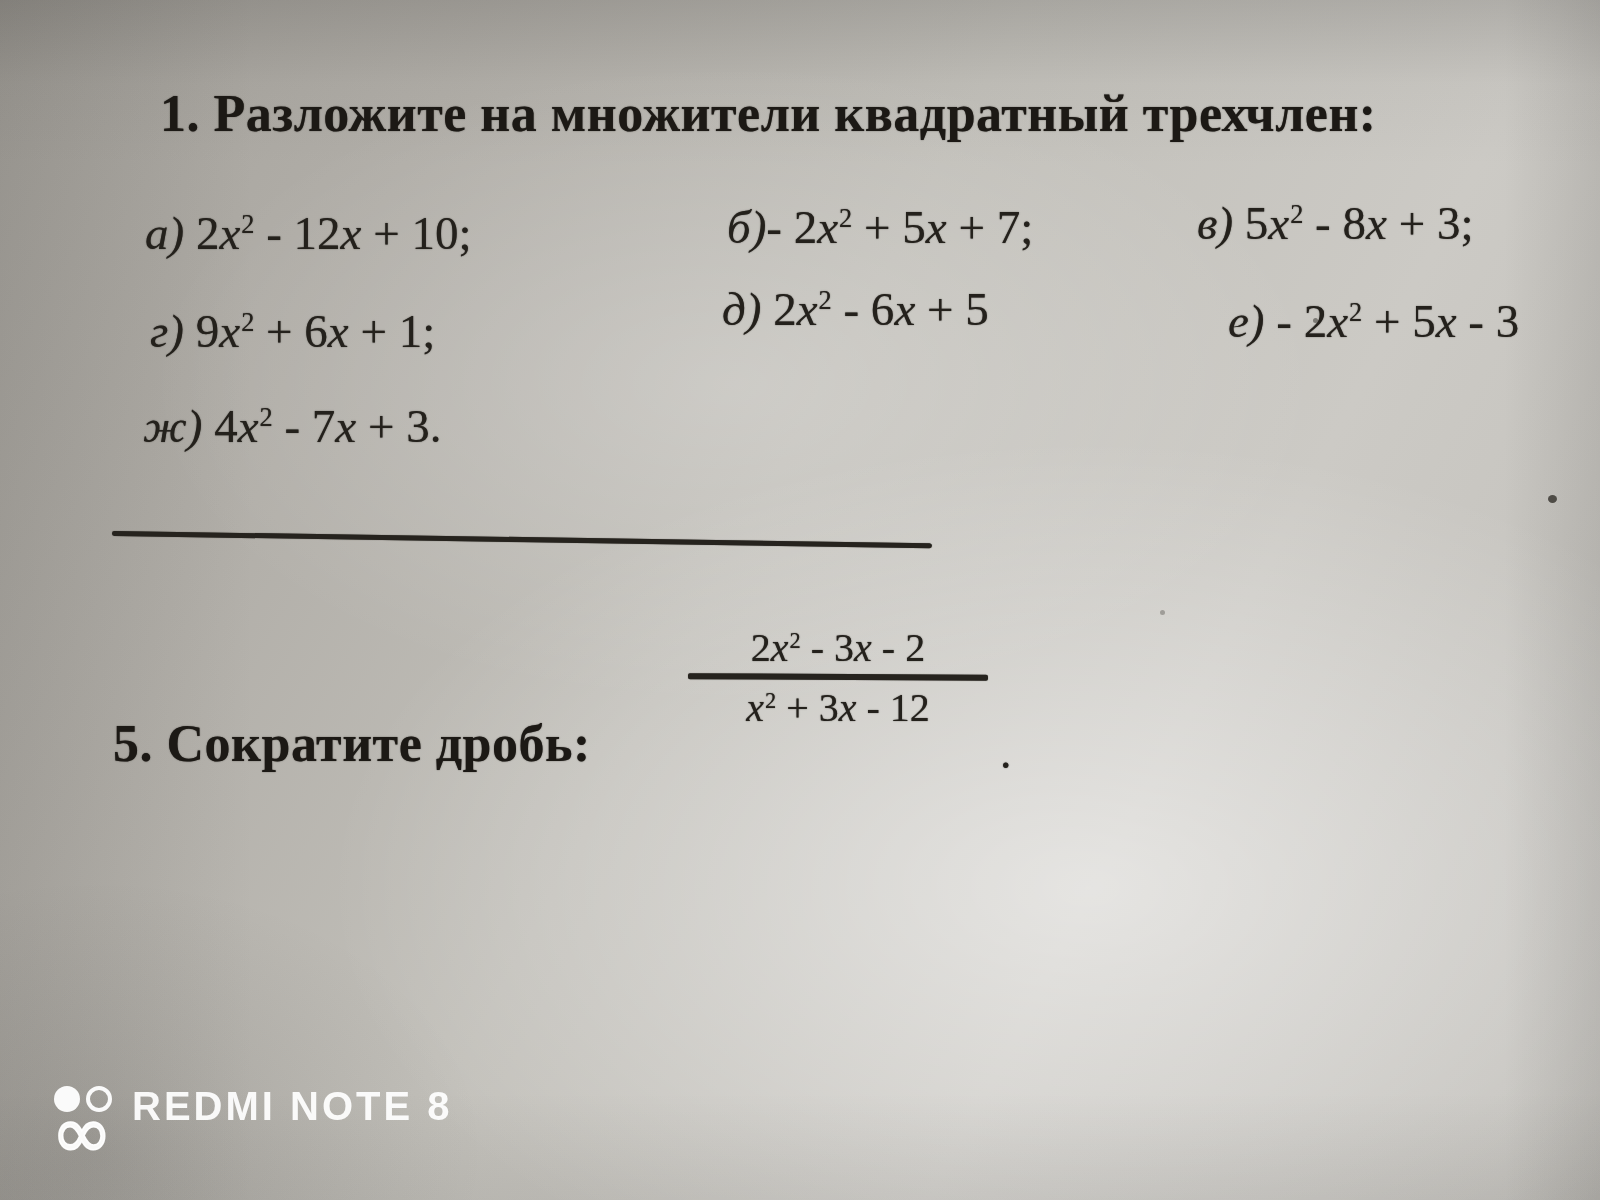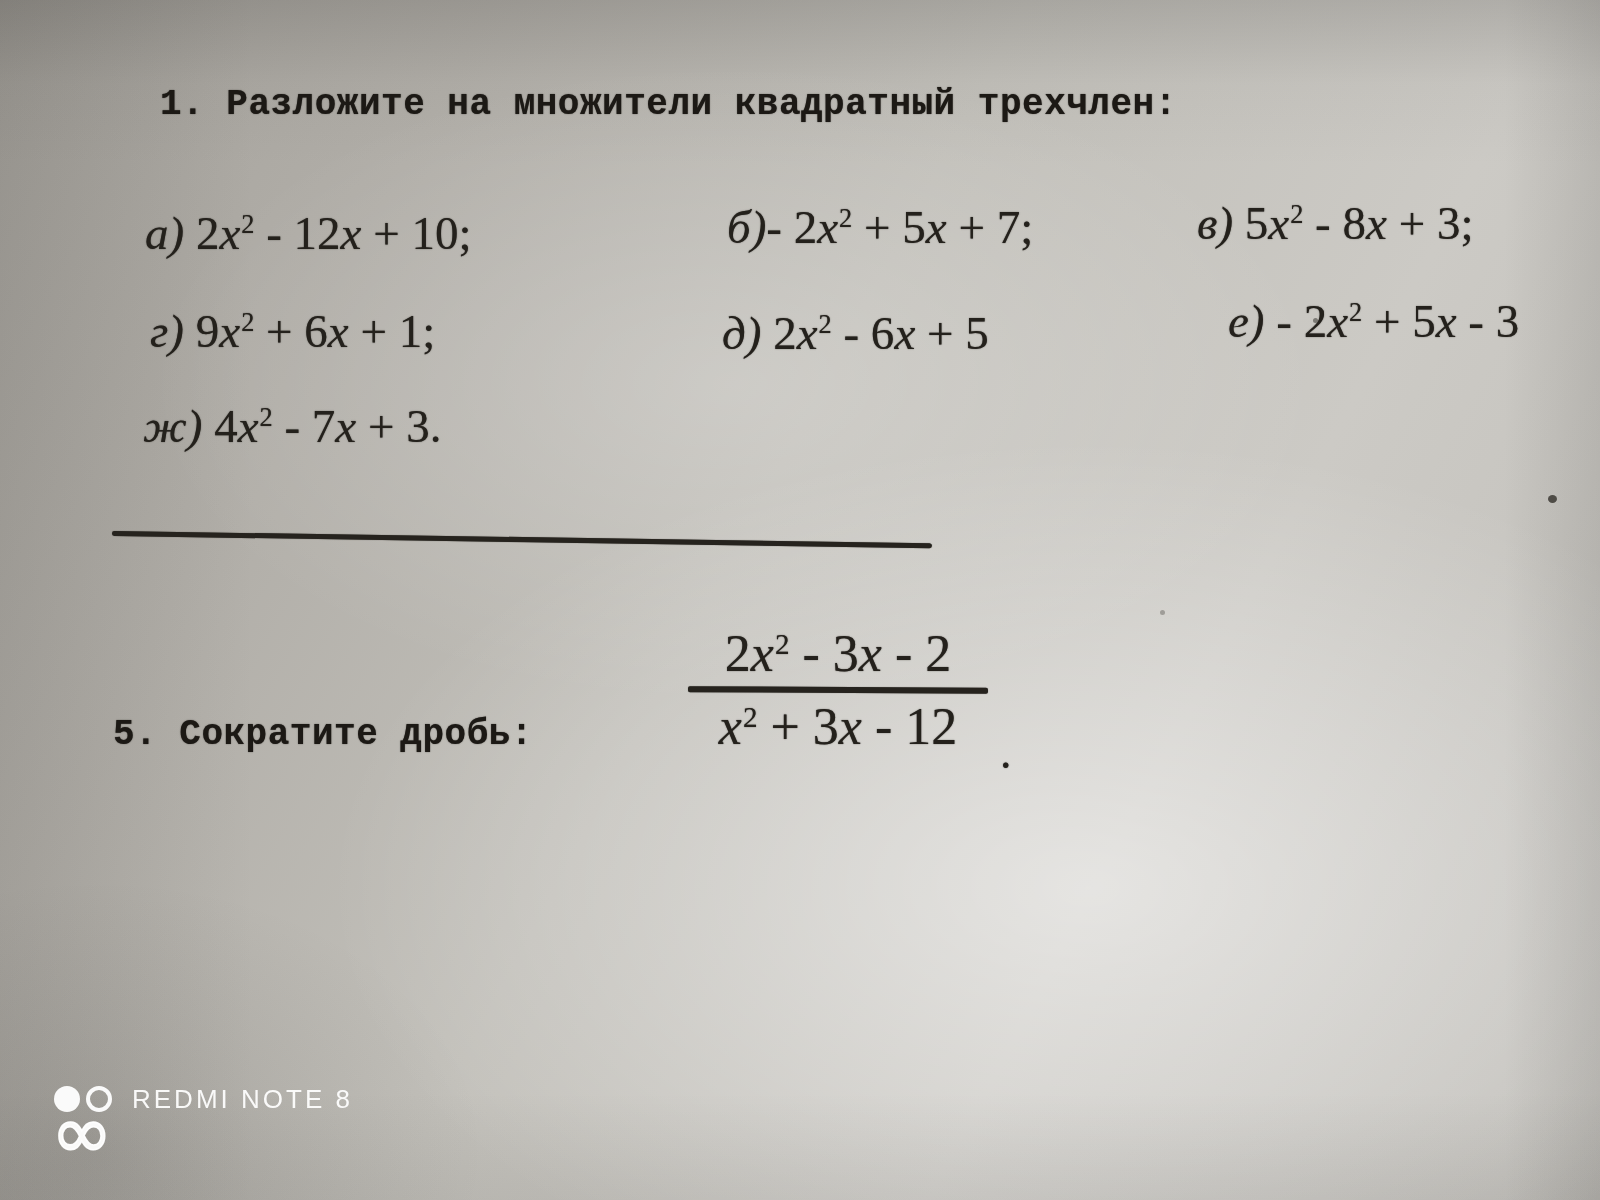--- a/index.html
+++ b/index.html
@@ -13,61 +13,61 @@
       linear-gradient(90deg, rgba(31,29,26,0.10) 0%, rgba(31,29,26,0) 16%),
       linear-gradient(270deg, rgba(31,29,26,0.10) 0%, rgba(31,29,26,0) 6%),
       linear-gradient(0deg, rgba(31,29,26,0.07) 0%, rgba(31,29,26,0) 9%),
       radial-gradient(600px 420px at 6% 96%, rgba(31,29,26,0.12) 0%, rgba(31,29,26,0) 65%),
       radial-gradient(1150px 680px at 68% 74%, rgba(255,255,255,0.50) 0%, rgba(255,255,255,0) 66%),
       radial-gradient(950px 520px at 46% 32%, rgba(255,255,255,0.22) 0%, rgba(255,255,255,0) 62%),
       linear-gradient(118deg, #a3a09a 0%, #b1aea8 22%, #c2c0ba 46%, #cccac5 70%, #c0beb9 100%);
   }
   
   .print{position:absolute;color:#24211c;text-shadow:0 0 1.2px rgba(30,27,22,.8);white-space:nowrap;}
-  .heading{font-family:Liberation Mono, monospace;font-weight:bold;font-size:36px;color:#1c1915;letter-spacing:.5px;text-align:right;}
+  .heading{font-family:Liberation Serif, serif;font-weight:bold;font-size:52px;color:#1c1915;letter-spacing:.5px;text-align:right;}
   .equation{font-size:47px;line-height:1.1;}
   .seg-i{font-style:italic;}
   .seg-r{font-style:normal;}
   .seg-s{font-style:normal;font-size:.56em;position:relative;top:-.6em;margin-left:1px;}
   
   .divider{position:absolute;left:112px;top:531px;width:820px;height:5px;background:#26231e;border-radius:3px;transform:rotate(0.85deg);transform-origin:left center;box-shadow:0 0 1px rgba(30,27,22,.7);}
   
   .fraction{position:absolute;left:688px;top:626px;width:300px;text-align:center;}
-  .frac-part{font-size:52px;line-height:1.08;color:#24211c;text-shadow:0 0 1.2px rgba(30,27,22,.8);white-space:nowrap;}
+  .frac-part{font-size:40px;line-height:1.08;color:#24211c;text-shadow:0 0 1.2px rgba(30,27,22,.8);white-space:nowrap;}
   .frac-bar{height:6px;background:#26231e;border-radius:2px;margin:5px 0 6px 0;transform:rotate(0.3deg);box-shadow:0 0 1px rgba(30,27,22,.6);}
   .frac-period{position:absolute;left:1000px;top:726px;font-size:46px;}
   
   .speck{position:absolute;border-radius:50%;background:#3b3833;}
   .speck.s1{left:1548px;top:495px;width:9px;height:8px;opacity:.85;}
   .speck.s2{left:1313px;top:318px;width:5px;height:5px;opacity:.55;}
   .speck.s3{left:1160px;top:610px;width:5px;height:5px;opacity:.35;}
   
   .watermark{position:absolute;left:54px;top:1084px;color:rgba(255,255,255,.93);font-family:"Liberation Sans", sans-serif;}
   .wm-logo{position:absolute;left:0;top:2px;width:60px;height:66px;}
   .wm-dots{display:flex;gap:6px;}
   .dot-filled{width:26px;height:26px;border-radius:50%;background:rgba(255,255,255,.95);}
   .dot-outline{width:26px;height:26px;border-radius:50%;border:4.5px solid rgba(255,255,255,.95);box-sizing:border-box;}
   .wm-infinity{font-family:"DejaVu Sans", sans-serif;font-size:74px;line-height:38px;margin-left:-3px;margin-top:1px;color:rgba(255,255,255,.95);-webkit-text-stroke:1.6px rgba(255,255,255,.95);}
   .wm-text{position:absolute;left:78px;top:0;}
-  .wm-line{font-size:26px;letter-spacing:3px;white-space:nowrap;}
+  .wm-line{font-size:40px;letter-spacing:3px;white-space:nowrap;font-weight:bold;}
   .wm-line.l1{margin-bottom:6px;}
 </style>
 </head>
 <body>
 
 <div class="photo">
 
   <div class="print heading" style="left:160px;top:84px;">1. Разложите на множители квадратный трехчлен:</div>
 
   <div class="print equation" style="left:145px;top:208px;"><span class="seg-i">а) </span><span class="seg-r">2</span><span class="seg-i">x</span><span class="seg-s">2</span><span class="seg-r"> - 12</span><span class="seg-i">x</span><span class="seg-r"> + 10;</span></div>
   <div class="print equation" style="left:727px;top:202px;"><span class="seg-i">б)</span><span class="seg-r">- 2</span><span class="seg-i">x</span><span class="seg-s">2</span><span class="seg-r"> + 5</span><span class="seg-i">x</span><span class="seg-r"> + 7;</span></div>
   <div class="print equation" style="left:1197px;top:198px;"><span class="seg-i">в) </span><span class="seg-r">5</span><span class="seg-i">x</span><span class="seg-s">2</span><span class="seg-r"> - 8</span><span class="seg-i">x</span><span class="seg-r"> + 3;</span></div>
 
   <div class="print equation" style="left:150px;top:306px;"><span class="seg-i">г) </span><span class="seg-r">9</span><span class="seg-i">x</span><span class="seg-s">2</span><span class="seg-r"> + 6</span><span class="seg-i">x</span><span class="seg-r"> + 1;</span></div>
-  <div class="print equation" style="left:722px;top:308px;"><span class="seg-i">д) </span><span class="seg-r">2</span><span class="seg-i">x</span><span class="seg-s">2</span><span class="seg-r"> - 6</span><span class="seg-i">x</span><span class="seg-r"> + 5</span></div>
+  <div class="print equation" style="left:722px;top:284px;"><span class="seg-i">д) </span><span class="seg-r">2</span><span class="seg-i">x</span><span class="seg-s">2</span><span class="seg-r"> - 6</span><span class="seg-i">x</span><span class="seg-r"> + 5</span></div>
   <div class="print equation" style="left:1228px;top:296px;"><span class="seg-i">е) </span><span class="seg-r">- 2</span><span class="seg-i">x</span><span class="seg-s">2</span><span class="seg-r"> + 5</span><span class="seg-i">x</span><span class="seg-r"> - 3</span></div>
 
   <div class="print equation" style="left:143px;top:394px;margin-top:7px;"><span class="seg-i">ж) </span><span class="seg-r">4</span><span class="seg-i">x</span><span class="seg-s">2</span><span class="seg-r"> - 7</span><span class="seg-i">x</span><span class="seg-r"> + 3.</span></div>
 
   <div class="divider"></div>
 
   <div class="print heading" style="left:113px;top:714px;">5. Сократите дробь:</div>
 
   <div class="fraction">
     <div class="frac-part"><span class="seg-r">2</span><span class="seg-i">x</span><span class="seg-s">2</span><span class="seg-r"> - 3</span><span class="seg-i">x</span><span class="seg-r"> - 2</span></div>

